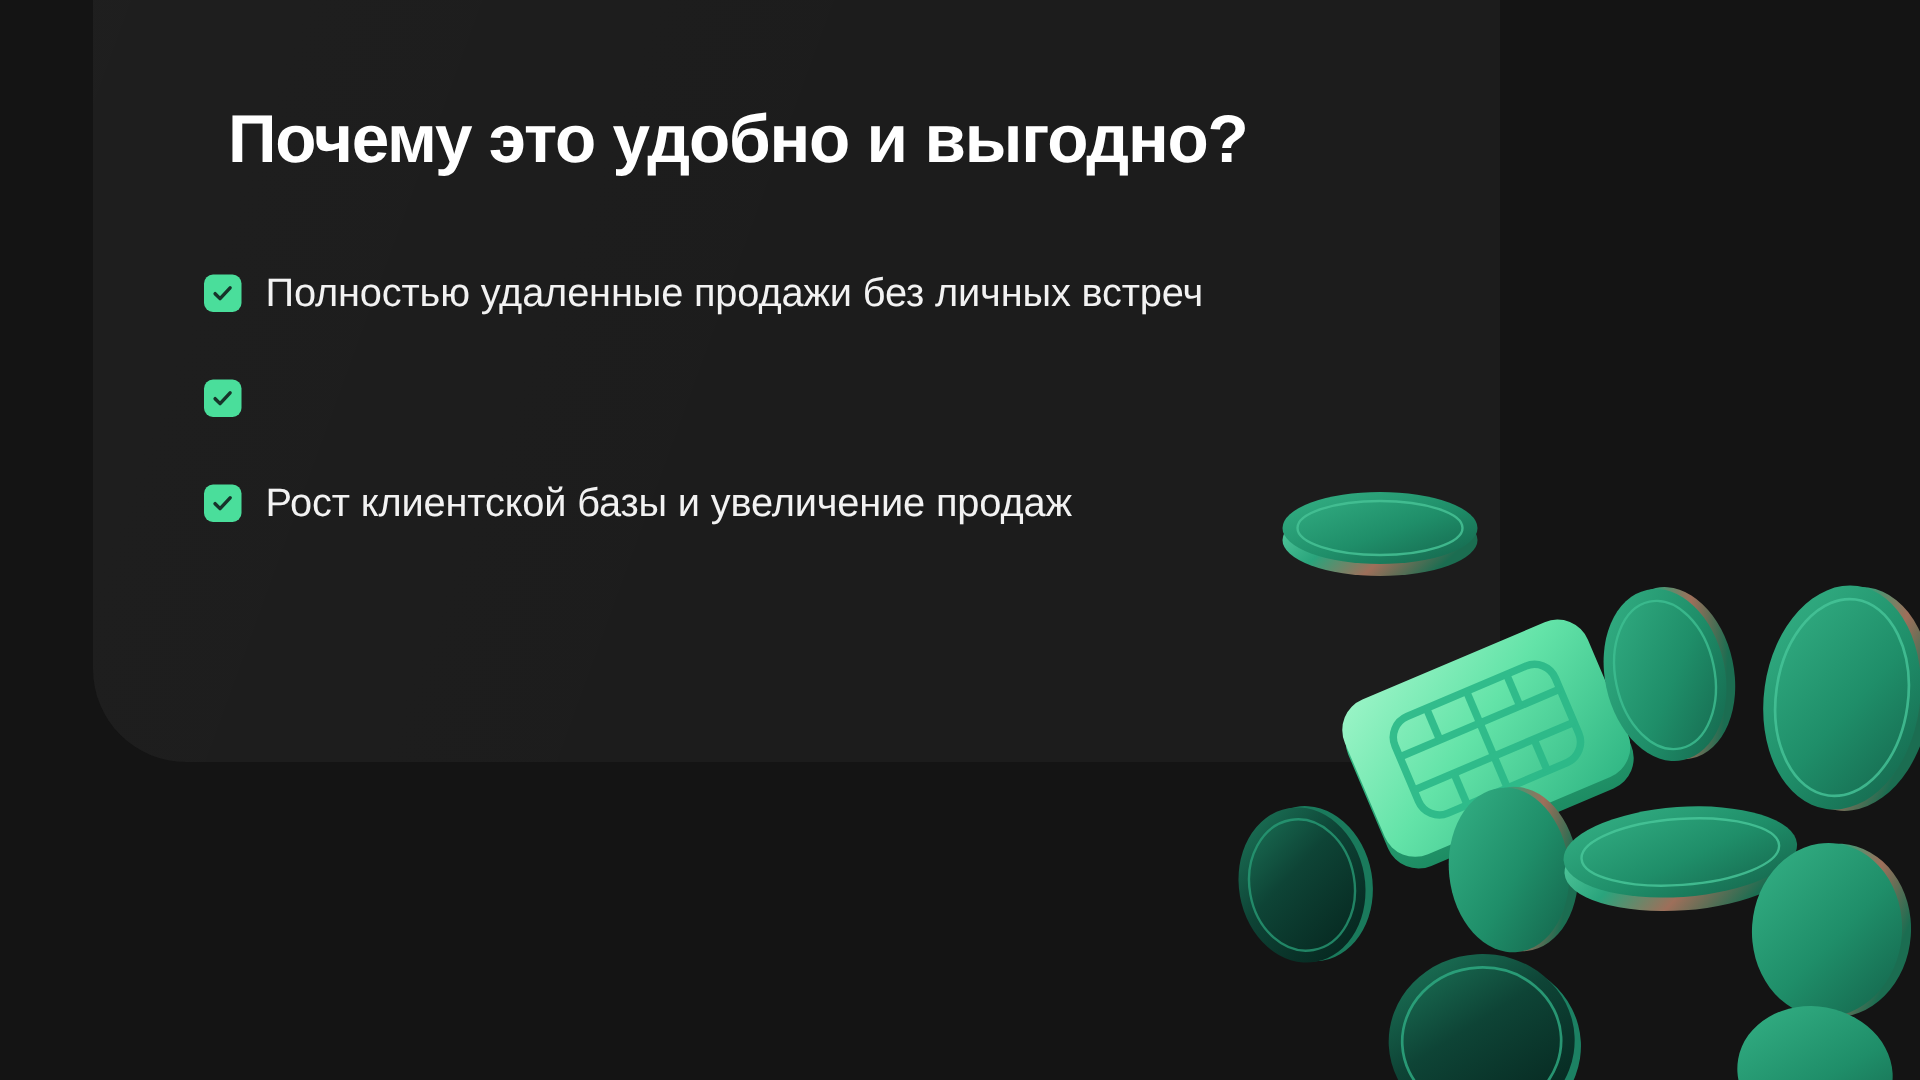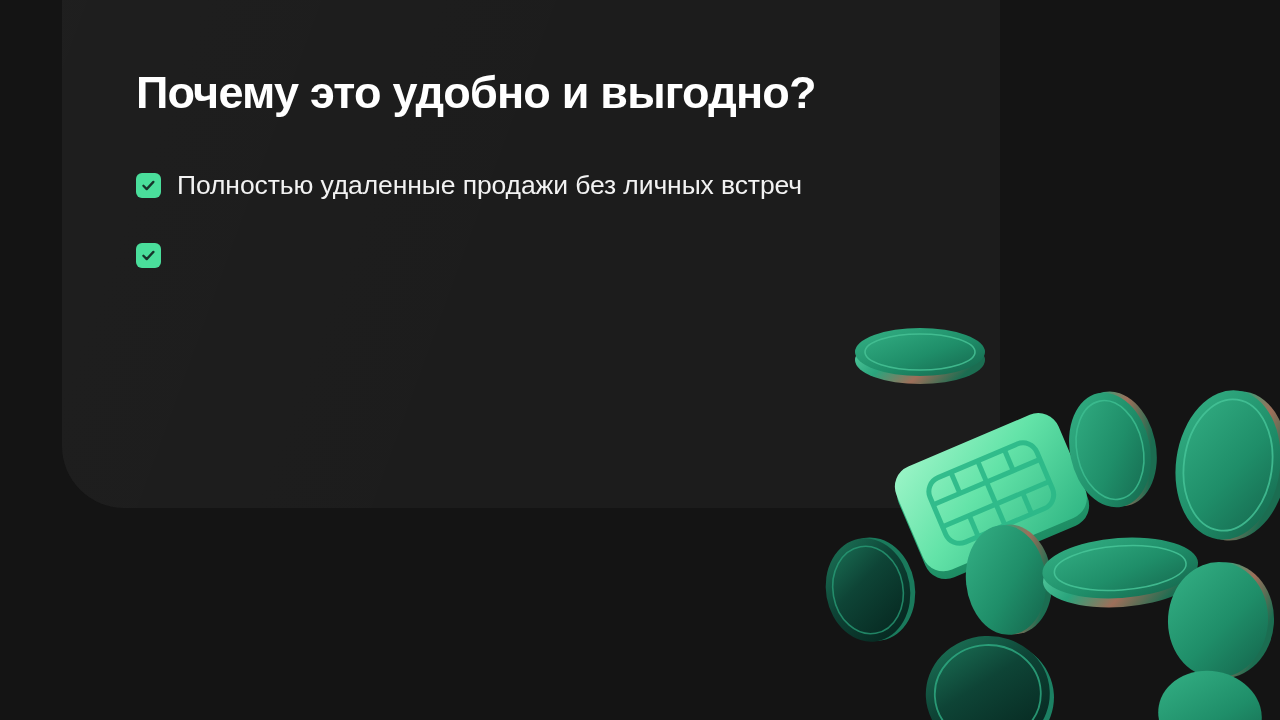--- a/index.html
+++ b/index.html
@@ -43,28 +43,28 @@
     top: 68px;
     width: 820px;
     z-index: 5;
   }
   .title {
     font-size: 45px;
     font-weight: 700;
     color: #ffffff;
     letter-spacing: -0.8px;
     line-height: 1.12;
-    margin: 0 0 44px 0;
+    margin: 0 0 44px 16px;
     white-space: nowrap;
   }
 
   .list { margin: 0; padding: 0; list-style: none; }
   .list-item {
     display: flex;
-    align-items: center;
+    align-items: flex-end;
     gap: 16px;
     height: 46px;
     margin-bottom: 24px;
   }
   .checkbox {
     flex: 0 0 auto;
     width: 25px;
     height: 25px;
     border-radius: 6px;
     background: #4ade9b;
@@ -118,20 +118,28 @@
 
       <li class="list-item">
         <span class="checkbox">
           <svg width="17" height="17" viewBox="0 0 17 17">
             <path d="M3.4 8.8 L6.7 12.1 L13.4 4.9" fill="none" stroke="#17332a" stroke-width="2.3" stroke-linecap="round" stroke-linejoin="round"></path>
           </svg>
         </span>
       </li>
 
 
+      <li class="list-item">
+        <span class="checkbox">
+          <svg width="17" height="17" viewBox="0 0 17 17">
+            <path d="M3.4 8.8 L6.7 12.1 L13.4 4.9" fill="none" stroke="#17332a" stroke-width="2.3" stroke-linecap="round" stroke-linejoin="round"></path>
+          </svg>
+        </span>
+        <span class="item-text">Рост клиентской базы и увеличение продаж</span>
+      </li>
 
     </ul>
   </div>
 
   <div class="art">
     <svg viewBox="0 0 470 430" xmlns="http://www.w3.org/2000/svg">
       <defs>
         <linearGradient id="simGrad" x1="0" y1="0" x2="1" y2="1">
           <stop offset="0%" stop-color="#9df5c8"></stop>
           <stop offset="45%" stop-color="#63e3a8"></stop>

